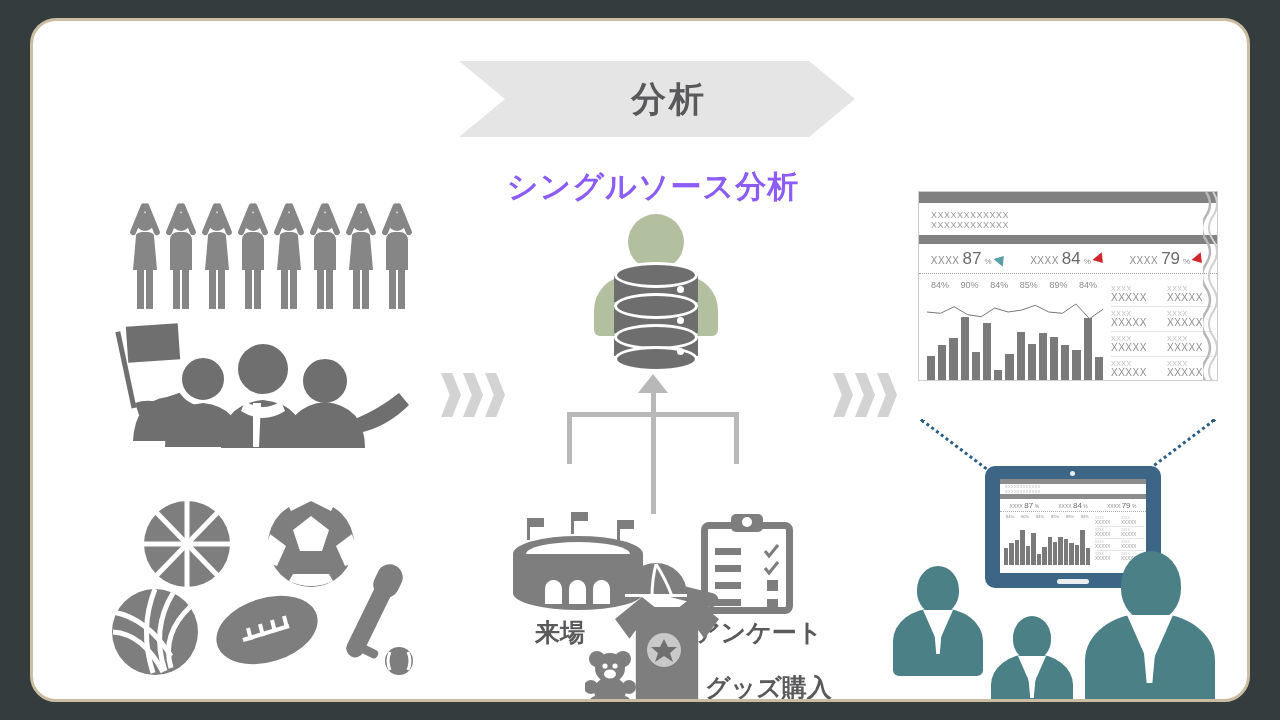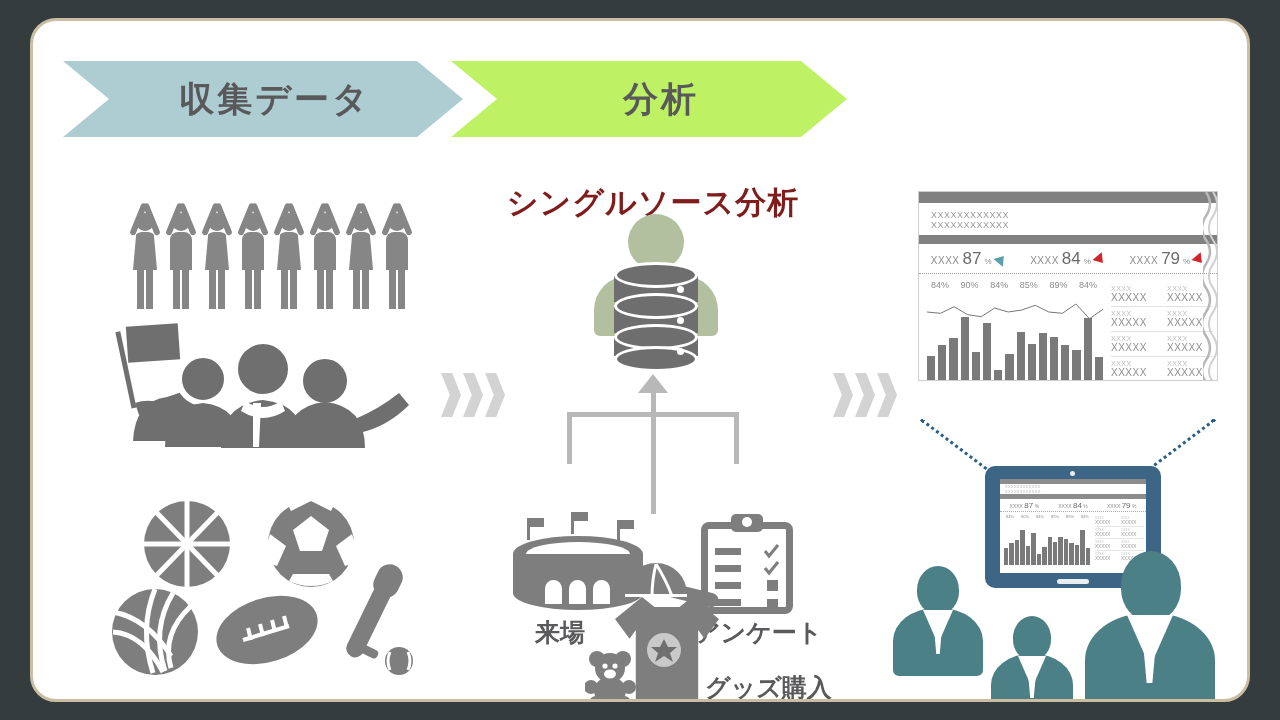--- a/index.html
+++ b/index.html
@@ -19,21 +19,21 @@
   }
 
   
   .banners { position: absolute; left: 30px; top: 40px; width: 1160px; height: 80px; }
   .banner {
     position: absolute; top: 0; height: 76px;
     display: flex; align-items: center; justify-content: center;
     clip-path: polygon(0 0, calc(100% - 46px) 0, 100% 50%, calc(100% - 46px) 100%, 0 100%, 46px 50%);
   }
   .banner-1 { left: 0px;   width: 400px; background: #aecdd2; }
-  .banner-2 { left: 388px; width: 396px; background: #bef264; }
+  .banner-2 { left: 396px; width: 396px; background: #e5e5e5; }
   .banner-3 { left: 772px; width: 392px; background: #f2e1b3; }
   .banner-label {
     font-size: 35px; font-weight: bold; color: #59595b;
     letter-spacing: 3px; padding-left: 24px;
   }
 
   
   .sep { position: absolute; display: flex; gap: 2px; }
   .sep-1 { left: 408px; top: 352px; }
   .sep-2 { left: 800px; top: 352px; }
@@ -59,21 +59,21 @@
   .fig .leg-r { right: 8px; }
 
   .fans { position: absolute; left: 10px; top: 152px; width: 320px; height: 125px; }
 
   .balls { position: absolute; left: 14px; top: 325px; width: 320px; height: 190px; }
 
   
   .col2 { position: absolute; left: 440px; top: 145px; width: 360px; height: 530px; }
   .c2-title {
     position: absolute; left: 0; top: 0; width: 360px; text-align: center;
-    font-size: 31px; font-weight: bold; color: #7f1d1d; letter-spacing: 1px; margin-top: 16px;
+    font-size: 31px; font-weight: bold; color: #8b5cf6; letter-spacing: 1px;
   }
   .person-db { position: absolute; left: 108px; top: 48px; width: 150px; height: 150px; }
   .pd-head { position: absolute; left: 47px; top: 0; width: 56px; height: 56px; border-radius: 50%; background: #b3c0a0; }
   .pd-body { position: absolute; left: 13px; top: 62px; width: 124px; height: 60px; background: #b3c0a0; border-radius: 34px 34px 6px 6px; }
   .db { position: absolute; left: 33px; top: 48px; width: 84px; height: 100px; }
   .db-disc { position: absolute; left: 0; width: 84px; height: 26px; border-radius: 50%; background: #6e6e6e; border: 3px solid #fff; }
   .db-body { position: absolute; left: 0; width: 84px; background: #6e6e6e; }
   .db-dot { position: absolute; right: 14px; width: 7px; height: 7px; border-radius: 50%; background: #fff; }
 
   .connector { position: absolute; left: 24px; top: 208px; width: 320px; height: 140px; }
@@ -177,23 +177,20 @@
   .biz-body { position: absolute; background: #4b8086; border-radius: 48% 48% 8% 8%; }
   .biz-shirt { position: absolute; background: #fff; clip-path: polygon(50% 100%, 0 0, 100% 0); }
   .biz-tie { position: absolute; background: #fff; clip-path: polygon(50% 0, 100% 22%, 72% 100%, 28% 100%, 0 22%); }
 </style>
 </head>
 <body>
 
 <div class="slide">
 
   <div class="banners">
-    <div class="banner banner-1">
-      <span class="banner-label">収集データ</span>
-    </div>
     <div class="banner banner-2">
       <span class="banner-label">分析</span>
     </div>
   </div>
 
   <div class="sep sep-1">
     <div class="chev"></div>
     <div class="chev"></div>
     <div class="chev"></div>
   </div>

